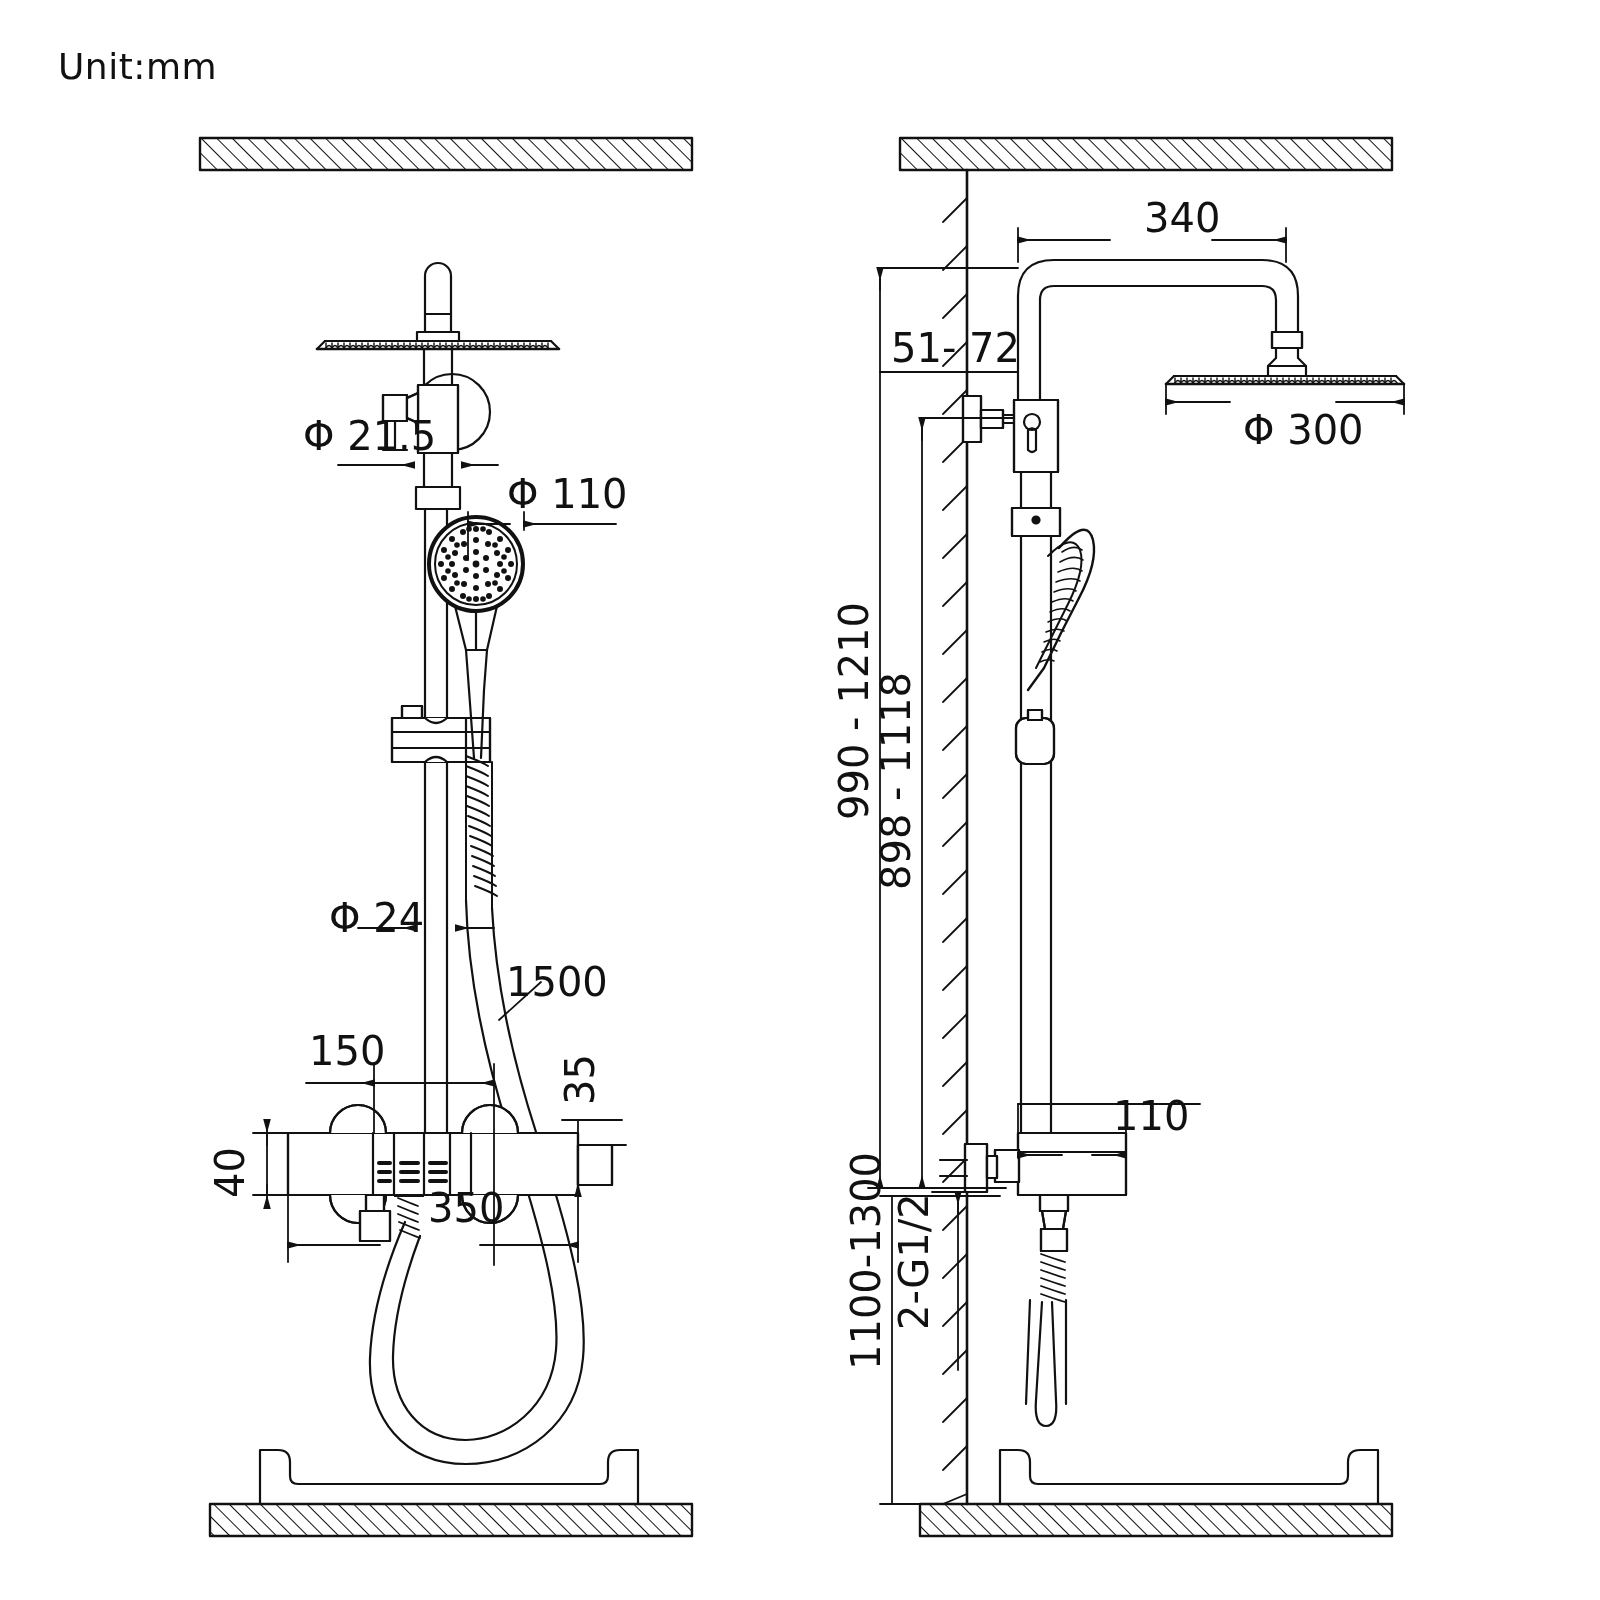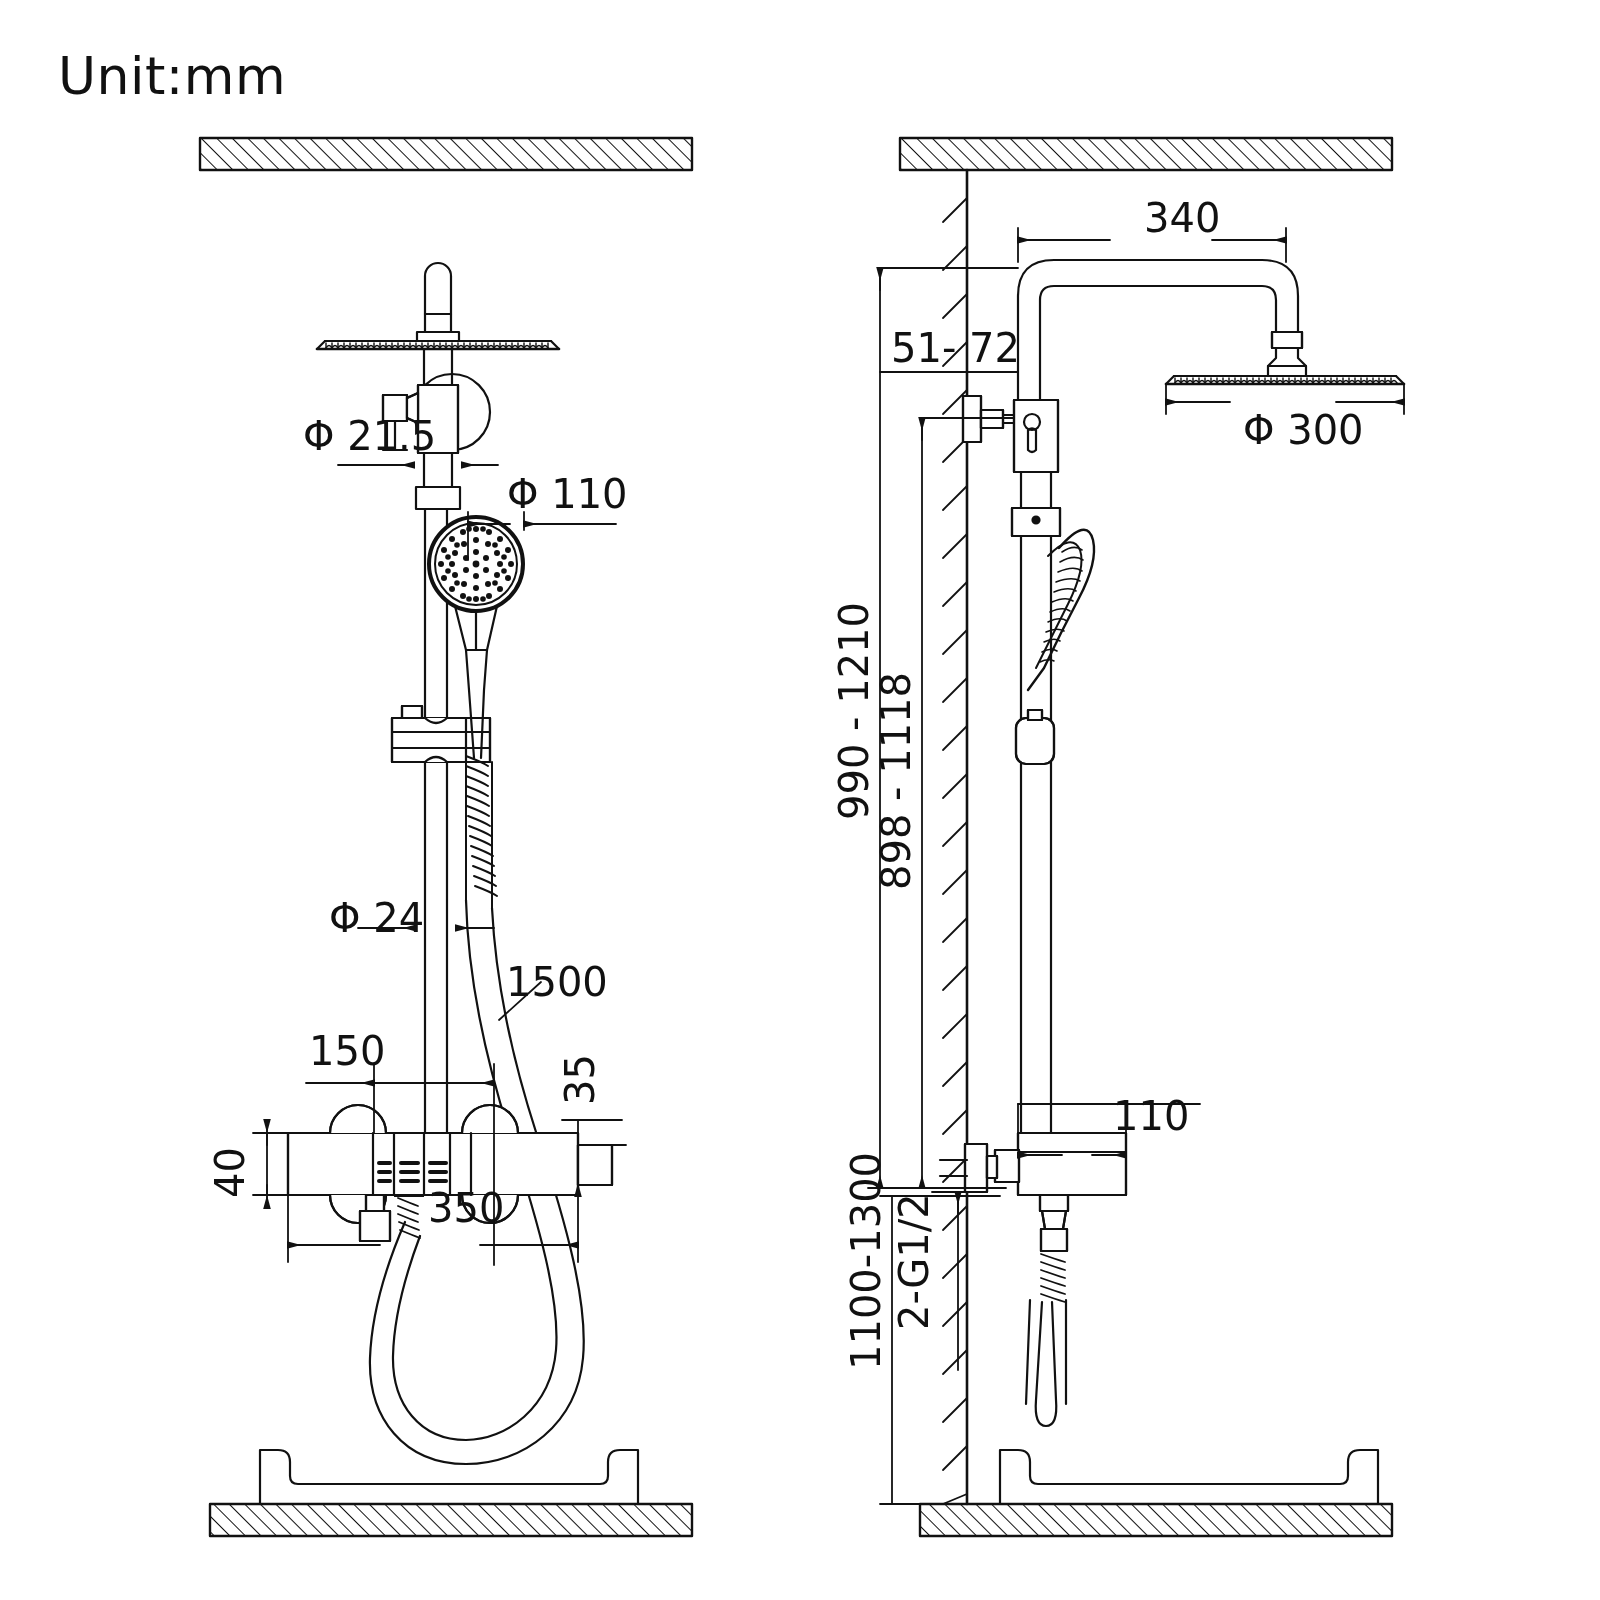--- a/index.html
+++ b/index.html
@@ -8,21 +8,21 @@
     width:1600px;height:1600px;
     font-family:"DejaVu Sans", sans-serif;
     color:#1a1a1a;
     overflow:hidden;
     position:relative;
   }
   #sheet{position:absolute;inset:0;width:1600px;height:1600px;}
   .unit-label{
     position:absolute;
     left:58px;top:46px;
-    font-size:52px;
+    font-size:36px;
     font-family:"DejaVu Sans", sans-serif;
     letter-spacing:0.5px;
     color:#111;
     white-space:nowrap;
   }
   svg{display:block;}
   text{font-family:"DejaVu Sans", sans-serif;fill:#111;}
   .dimtxt{font-size:40px;}
 </style>
 </head>

